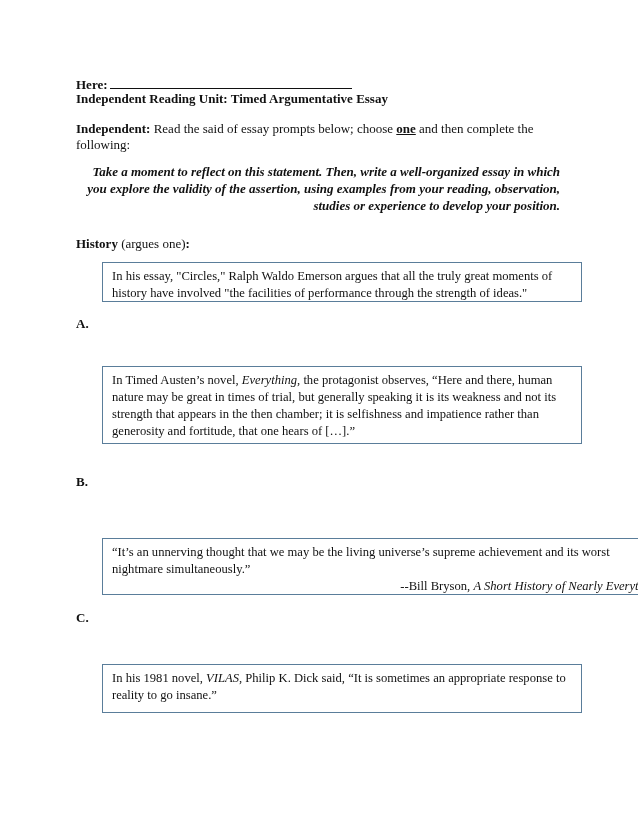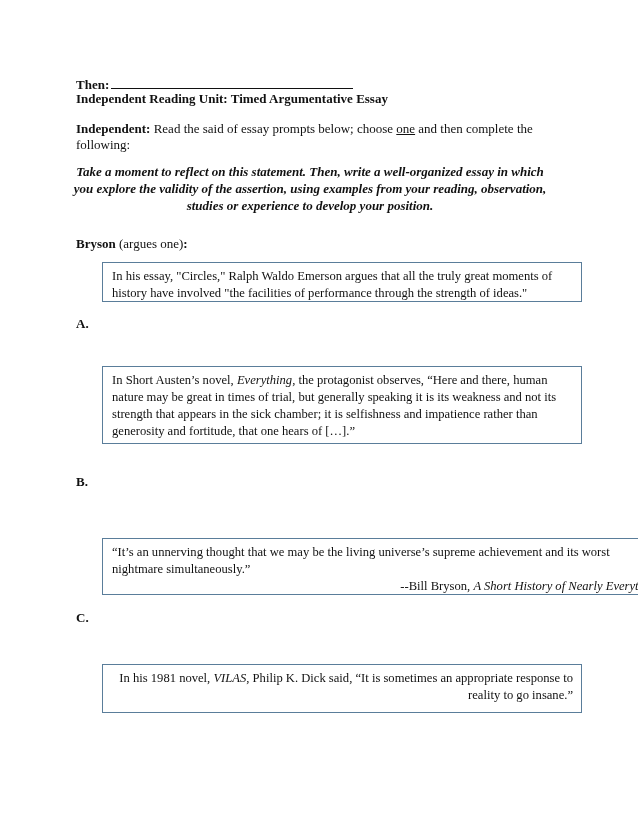--- a/index.html
+++ b/index.html
@@ -4,60 +4,60 @@
   <style>
     html, body { margin: 0; padding: 0; background: #ffffff; }
     body { width: 638px; height: 826px; position: relative; overflow: hidden;
            font-family: "Liberation Serif", "DejaVu Serif", serif; color: #111; font-size: 13px; }
     .abs { position: absolute; }
     .bold { font-weight: bold; }
     #name-line { left: 76px; top: 76px; line-height: 16px; white-space: nowrap; }
     #name-line .blank { display: inline-block; width: 242px; border-bottom: 1px solid #111; height: 12px; margin-left: 2px; vertical-align: baseline; }
     #title { left: 76px; top: 91px; line-height: 16px; }
     #directions { left: 76px; top: 121px; width: 470px; line-height: 16px; }
-    #directions u { font-weight: normal; margin-top: 12px; }
-    #instruction { left: 72px; top: 163px; width: 476px; text-align: center; font-weight: bold; font-style: italic; line-height: 17px; font-family: Liberation Serif, serif; }
+    #directions u { font-weight: bold; margin-top: 12px; }
+    #instruction { left: 84px; top: 163px; width: 476px; text-align: right; font-weight: bold; font-style: italic; line-height: 17px; font-family: Liberation Serif, serif; }
     #prompts-heading { left: 76px; top: 236px; line-height: 16px; }
     .box { position: absolute; left: 102px; width: 463px; border: 1.5px solid #5a7d9a; padding: 5px 8px 0 9px; box-sizing: border-box; line-height: 17px; font-size: 12.6px; }
     #box-a { top: 262px; height: 40px; width: 480px; }
     #box-b { top: 366px; height: 78px; width: 480px; }
     #box-c { top: 538px; height: 57px; width: 568px; }
-    #box-d { top: 664px; height: 49px; width: 480px; text-align: right; }
+    #box-d { top: 664px; height: 49px; width: 480px; }
     .attribution { text-align: right; padding-right: 0; }
     .label { position: absolute; left: 76px; font-weight: bold; line-height: 16px; }
     #label-a { top: 316px; }
     #label-b { top: 474px; }
     #label-c { top: 610px; }
   </style>
 </head>
 <body>
 
 <div id="name-line" class="abs">
-  <span class="bold">Then:</span><span class="blank"></span>
+  <span class="bold">Here:</span><span class="blank"></span>
 </div>
 
 <div id="title" class="abs bold">Independent Reading Unit: Timed Argumentative Essay</div>
 
 <div id="directions" class="abs">
   <span class="bold">Independent:</span><span>  Read the said of essay prompts below; choose </span><u>one</u><span> and then complete the following:</span>
 </div>
 
 <div id="instruction" class="abs">Take a moment to reflect on this statement.  Then, write a well-organized essay in which you explore the validity of the assertion, using examples from your reading, observation, studies or experience to develop your position.</div>
 
 <div id="prompts-heading" class="abs">
-  <span class="bold">Bryson</span><span> (argues one)</span><span class="bold">:</span>
+  <span class="bold">History</span><span> (argues one)</span><span class="bold">:</span>
 </div>
 
 <div id="box-a" class="box">
   <span>In his essay, "Circles," Ralph Waldo Emerson argues that all the truly great moments of history have involved "the facilities of performance through the strength of ideas."</span>
 </div>
 <div id="label-a" class="label">A.</div>
 
 <div id="box-b" class="box">
-  <span>In Short Austen’s novel, </span><i>Everything</i><span>, the protagonist observes, “Here and there, human nature may be great in times of trial, but generally speaking it is its weakness and not its strength that appears in the sick chamber; it is selfishness and impatience rather than generosity and fortitude, that one hears of […].”</span>
+  <span>In Timed Austen’s novel, </span><i>Everything</i><span>, the protagonist observes, “Here and there, human nature may be great in times of trial, but generally speaking it is its weakness and not its strength that appears in the then chamber; it is selfishness and impatience rather than generosity and fortitude, that one hears of […].”</span>
 </div>
 <div id="label-b" class="label">B.</div>
 
 <div id="box-c" class="box">
   <div>“It’s an unnerving thought that we may be the living universe’s supreme achievement and its worst nightmare simultaneously.”</div>
   <div class="attribution"><span>--Bill Bryson, </span><i>A Short History of Nearly Everything</i></div>
 </div>
 <div id="label-c" class="label">C.</div>
 
 <div id="box-d" class="box">

